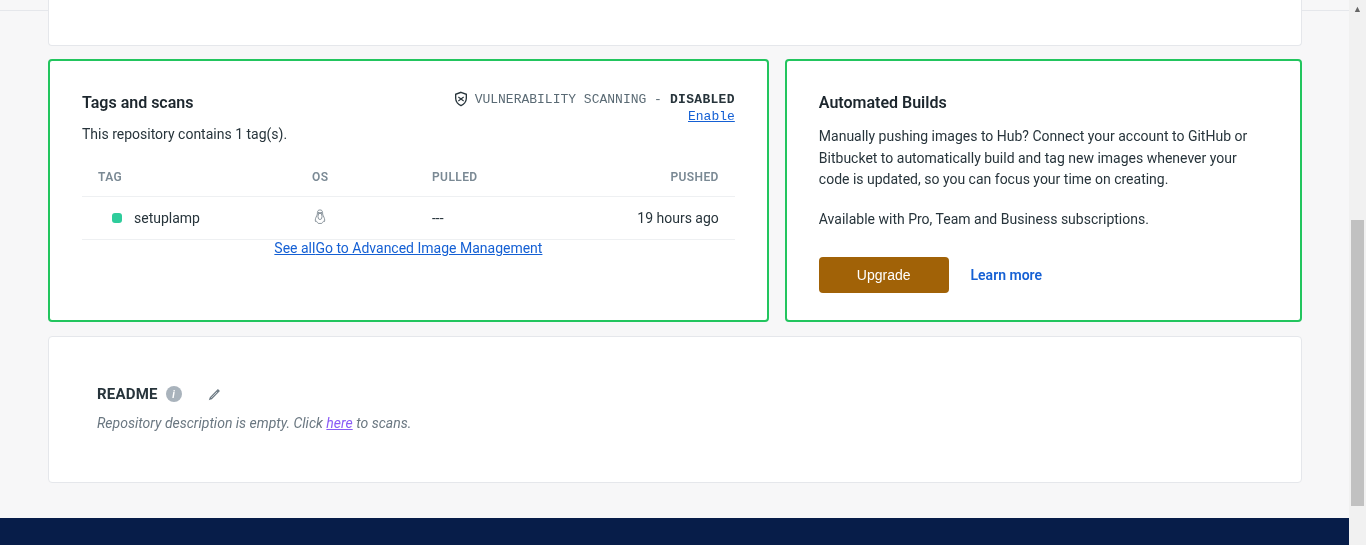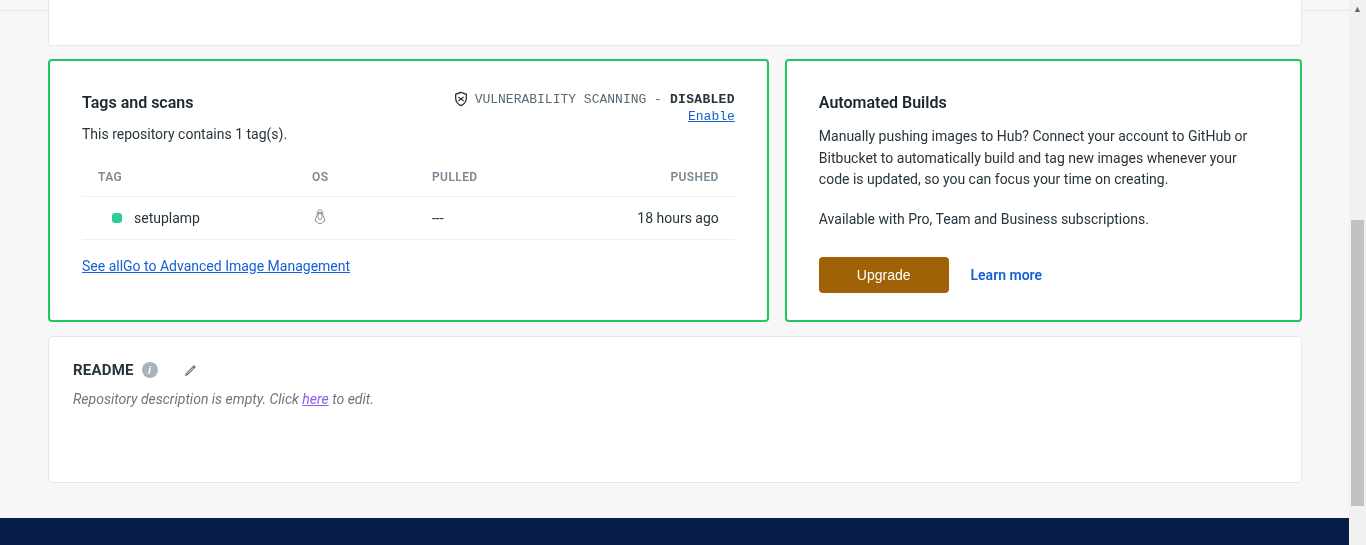--- a/index.html
+++ b/index.html
@@ -24,27 +24,27 @@
 .enable-link { color:#1560d4; text-decoration:underline; font-size:13px; display:inline-block; margin-top:2px; }
 .tags-table .hdr { display:flex; color:#7a8994; font-size:12px; font-weight:600; letter-spacing:0.4px; padding:10px 0 12px; }
 .col-tag { width:230px; padding-left:16px; }
 .col-os { width:120px; }
 .col-pulled { width:150px; }
 .col-pushed { flex:1; text-align:right; padding-right:16px; }
 .tags-table .row { display:flex; align-items:center; height:44px; border-top:1px solid #eef0f2; border-bottom:1px solid #eef0f2; }
 .tag-dot { display:inline-block; width:10px; height:10px; border-radius:3px; background:#2ecc9b; margin-right:12px; margin-left:14px; }
 .tag-name { color:#27343b; font-size:14px; }
 .linux-icon { width:16px; height:18px; display:inline-block; }
-.table-footer { display:flex; justify-content:flex-start; margin-top:18px; }
+.table-footer { display:flex; justify-content:center; }
 .link-blue { color:#1560d4; text-decoration:underline; font-size:14px; }
 .builds-card p { font-size:14px; color:#27343b; line-height:1.55; margin-bottom:18px; }
 .btn-row { display:flex; align-items:center; gap:22px; margin-top:26px; }
 .btn-primary { background:#a16207; color:#fff; border:none; padding:10px 38px; font-size:14px; font-weight:500; border-radius:4px; cursor:pointer; }
 .learn-link { color:#1560d4; font-weight:600; font-size:14px; text-decoration:none; }
-.readme-card { position:absolute; left:0; top:336px; width:1254px; height:147px; background:#fff; border:1px solid #e5e7eb; border-radius:4px; padding:24px; }
+.readme-card { position:absolute; left:0; top:336px; width:1254px; height:147px; background:#fff; border:1px solid #e5e7eb; border-radius:4px; padding:48px; }
 .readme-hdr { display:flex; align-items:center; gap:8px; }
 .readme-title { font-size:15px; font-weight:700; color:#27343b; letter-spacing:0.2px; }
 .info-circle { width:16px; height:16px; border-radius:50%; background:#a9b3bc; display:inline-flex; align-items:center; justify-content:center; color:#fff; font-size:10px; font-weight:700; font-style:italic; }
 .pencil { width:14px; height:14px; margin-left:18px; cursor:pointer; }
 .readme-desc { font-style:italic; color:#6a7781; font-size:14px; margin-top:12px; }
 .readme-desc a { color:#8b5cf6; text-decoration:underline; }
 .footer { position:absolute; left:0; top:518px; width:1349px; height:27px; background:#071d49; }
 </style>
 </head>
 <body>
@@ -83,21 +83,21 @@
             <div class="col-tag"><span class="tag-dot"></span><span class="tag-name">setuplamp</span></div>
             <div class="col-os">
               <svg class="linux-icon" viewBox="0 0 24 28" fill="none" stroke="#6a7781" stroke-width="1.2">
                 <path d="M12 3 C9 3 8 5 8 7 C8 9 8 10 7 12 C5.5 15 4 18 5 21 C5 21 6 20 7 21 C8 22 8 24 10 24 L14 24 C16 24 16 22 17 21 C18 20 19 21 19 21 C20 18 18.5 15 17 12 C16 10 16 9 16 7 C16 5 15 3 12 3 Z"></path>
                 <ellipse cx="12" cy="13" rx="3.2" ry="5" fill="#fff" stroke="#6a7781"></ellipse>
                 <circle cx="10.2" cy="7.5" r="0.8" fill="#6a7781"></circle>
                   <circle cx="13.8" cy="7.5" r="0.8" fill="#6a7781"></circle>
               </svg>
             </div>
             <div class="col-pulled">---</div>
-            <div class="col-pushed">18 hours ago</div>
+            <div class="col-pushed">19 hours ago</div>
           </div>
         </div>
 
         <div class="table-footer">
           <a href="#" class="link-blue">See all</a>
           <a href="#" class="link-blue">Go to Advanced Image Management</a>
         </div>
       </div>
 
       <div class="card builds-card">
@@ -114,21 +114,21 @@
     <div class="readme-card">
       <div class="readme-hdr">
         <span class="readme-title">README</span>
         <span class="info-circle">i</span>
         <svg class="pencil" viewBox="0 0 24 24" fill="none" stroke="#6a7781" stroke-width="2">
             <path d="M3 21 L6 20 L19 7 L17 5 L4 18 Z"></path>
             <path d="M15 7 L17 9"></path>
           </svg>
       </div>
       <div class="readme-desc">
-        <span>Repository description is empty. Click </span><a href="#">here</a><span> to edit.</span>
+        <span>Repository description is empty. Click </span><a href="#">here</a><span> to scans.</span>
       </div>
     </div>
   </div>
 
   <div class="footer"></div>
 
   <div class="scrollbar-track">
     <div class="scrollbar-up">▲</div>
     <div class="scrollbar-thumb"></div>
   </div>

